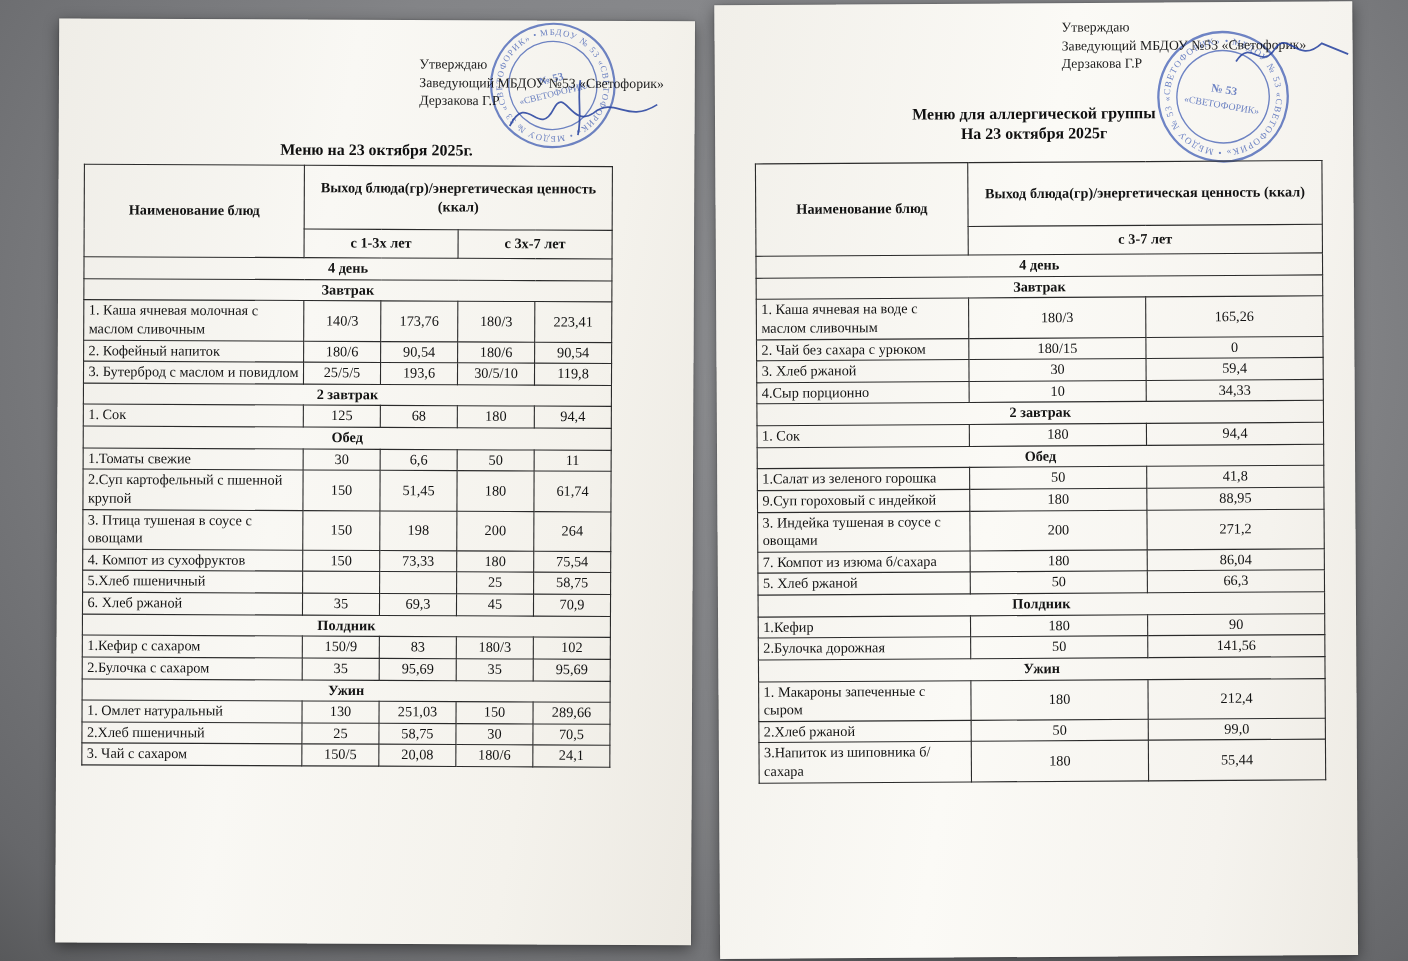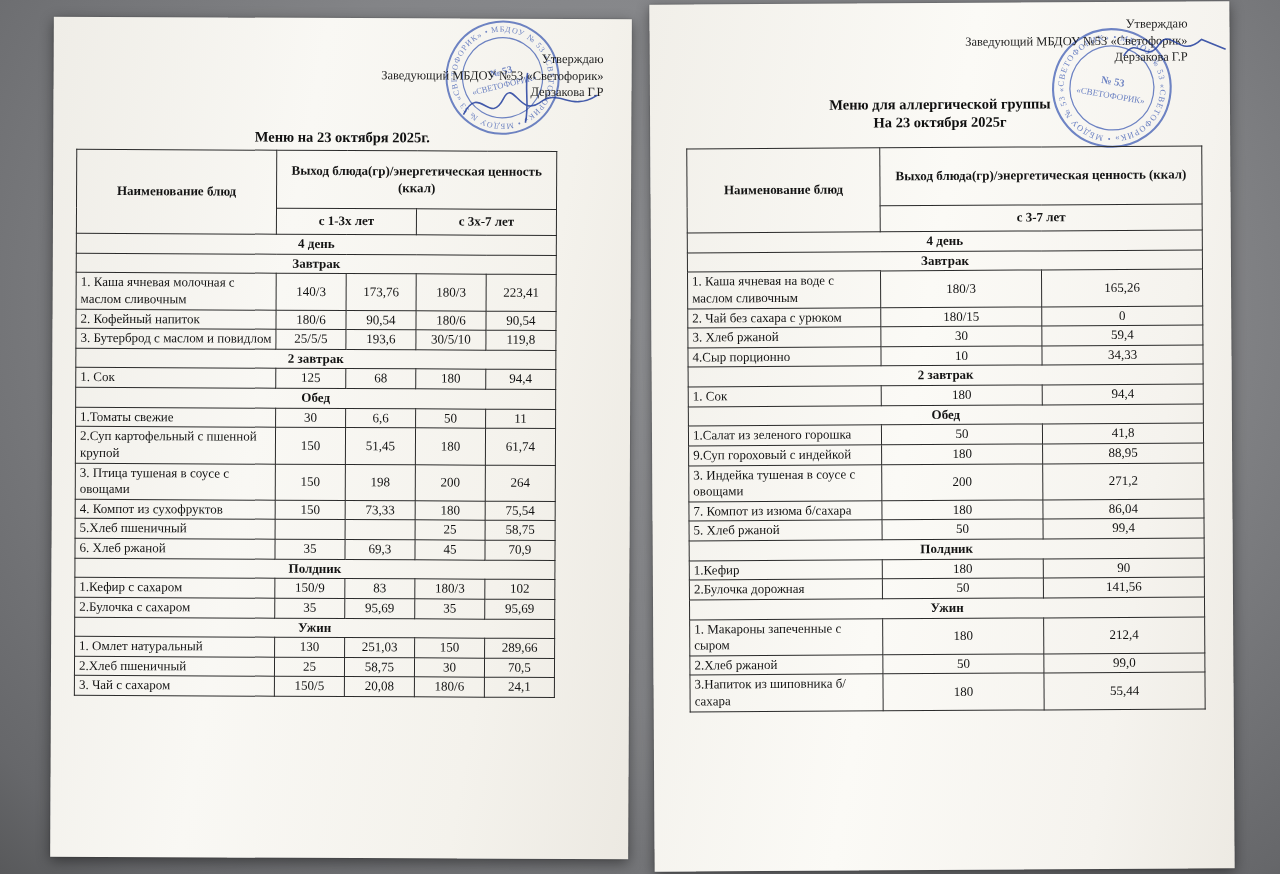--- a/index.html
+++ b/index.html
@@ -17,21 +17,21 @@
     left:52px; top:18px; width:578px; height:840px;
     transform:rotate(.25deg);
     background:linear-gradient(100deg,#efede7 0%,#f9f8f4 38%,#f4f2ec 75%,#ece9e2 100%);
   }
   .page-right {
     left:652px; top:3px; width:580px; height:867px;
     transform:rotate(-.35deg);
     background:linear-gradient(100deg,#f1efe9 0%,#fbfaf6 45%,#f5f3ee 80%,#edeae3 100%);
   }
   .approval {
-    position:absolute; text-align:right;
+    position:absolute; 
     font-size:12.5px; line-height:1.32; color:#1e1e1e;
   }
   .page-left .approval { top:32px; right:28px; }
   .page-right .approval { top:14px; right:42px; }
   .title {
     position:absolute; left:0; width:100%;
     text-align:center; font-weight:bold; font-size:14.5px; color:#101010; line-height:1.25;
   }
   .page-left .title { top:110px; }
   .page-right .title { top:92px; }
@@ -335,21 +335,21 @@
           <td class="value-cell">271,2</td>
         </tr>
         <tr>
           <td class="name-cell">7. Компот из изюма б/сахара</td>
           <td class="value-cell">180</td>
           <td class="value-cell">86,04</td>
         </tr>
         <tr>
           <td class="name-cell">5. Хлеб ржаной</td>
           <td class="value-cell">50</td>
-          <td class="value-cell">99,4</td>
+          <td class="value-cell">66,3</td>
         </tr>
         <tr>
           <td colspan="3" class="section-cell">Полдник</td>
         </tr>
         <tr>
           <td class="name-cell">1.Кефир</td>
           <td class="value-cell">180</td>
           <td class="value-cell">90</td>
         </tr>
         <tr>

